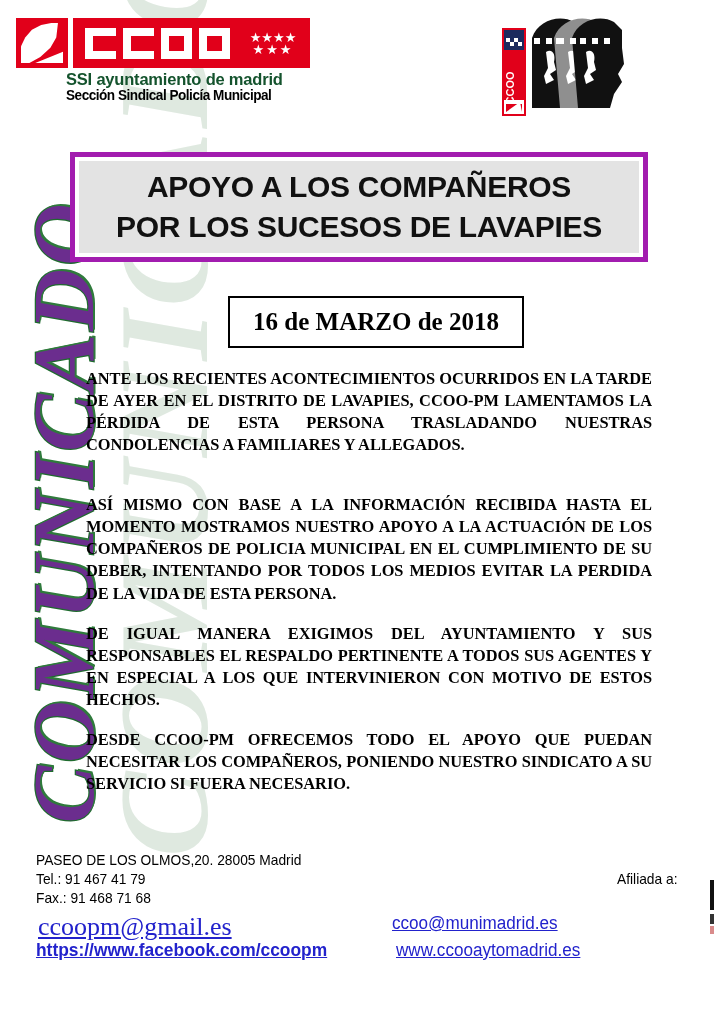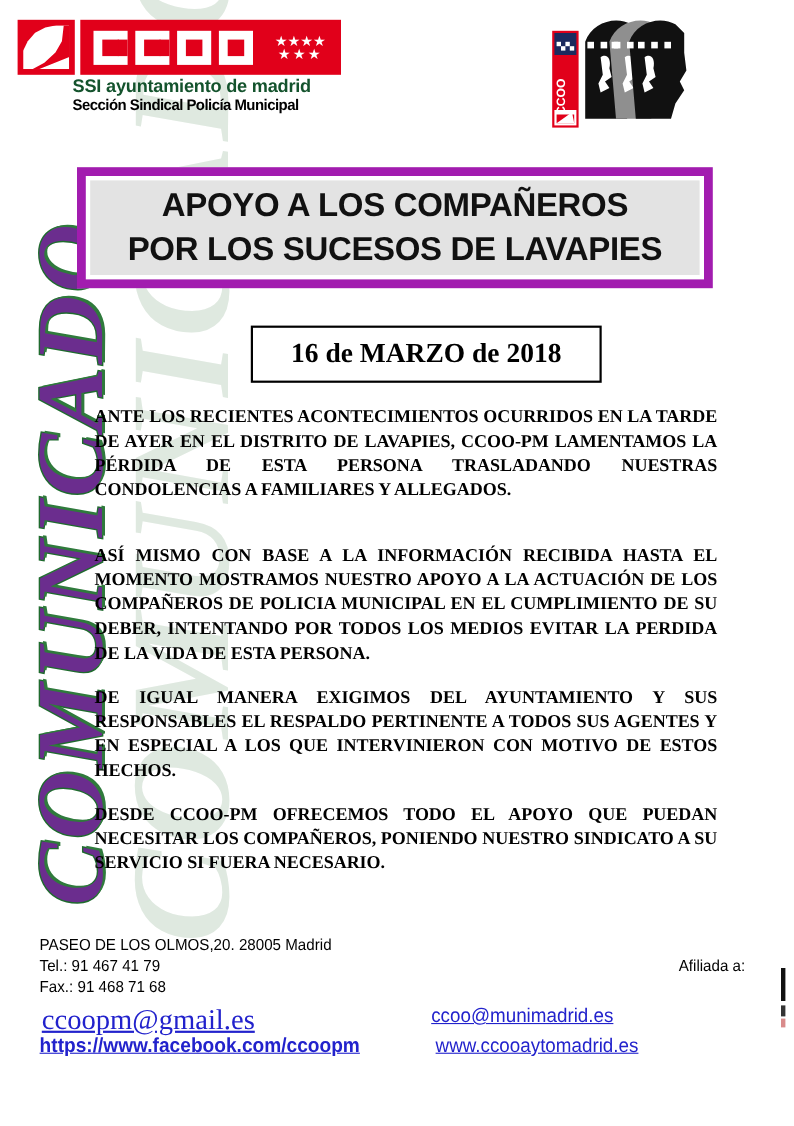--- a/index.html
+++ b/index.html
@@ -171,21 +171,21 @@
     position: absolute;
     left: 498px; top: 8px;
     width: 130px; height: 112px;
   }
 
   
   #title-box {
     position: absolute;
     left: 70px; top: 152px;
     width: 578px; height: 110px;
-    border: 8px solid #a21caf;
+    border: 5px solid #a21caf;
     background: #ffffff;
     box-sizing: border-box;
     z-index: 6;
     padding: 4px;
   }
   #title-inner {
     width: 100%; height: 100%;
     background: #e3e3e3;
     display: flex;
     flex-direction: column;
@@ -200,21 +200,21 @@
     letter-spacing: -0.3px;
     color: #111111;
     line-height: 1.33;
     white-space: nowrap;
   }
 
   
   #date-box {
     position: absolute;
     left: 228px; top: 296px;
-    width: 319px; height: 52px;
+    width: 296px; height: 52px;
     border: 2px solid #000000;
     background: #ffffff;
     box-sizing: border-box;
     display: flex;
     align-items: center;
     justify-content: center;
     z-index: 6;
   }
   #date-text {
     font-family: "Liberation Serif", serif;

